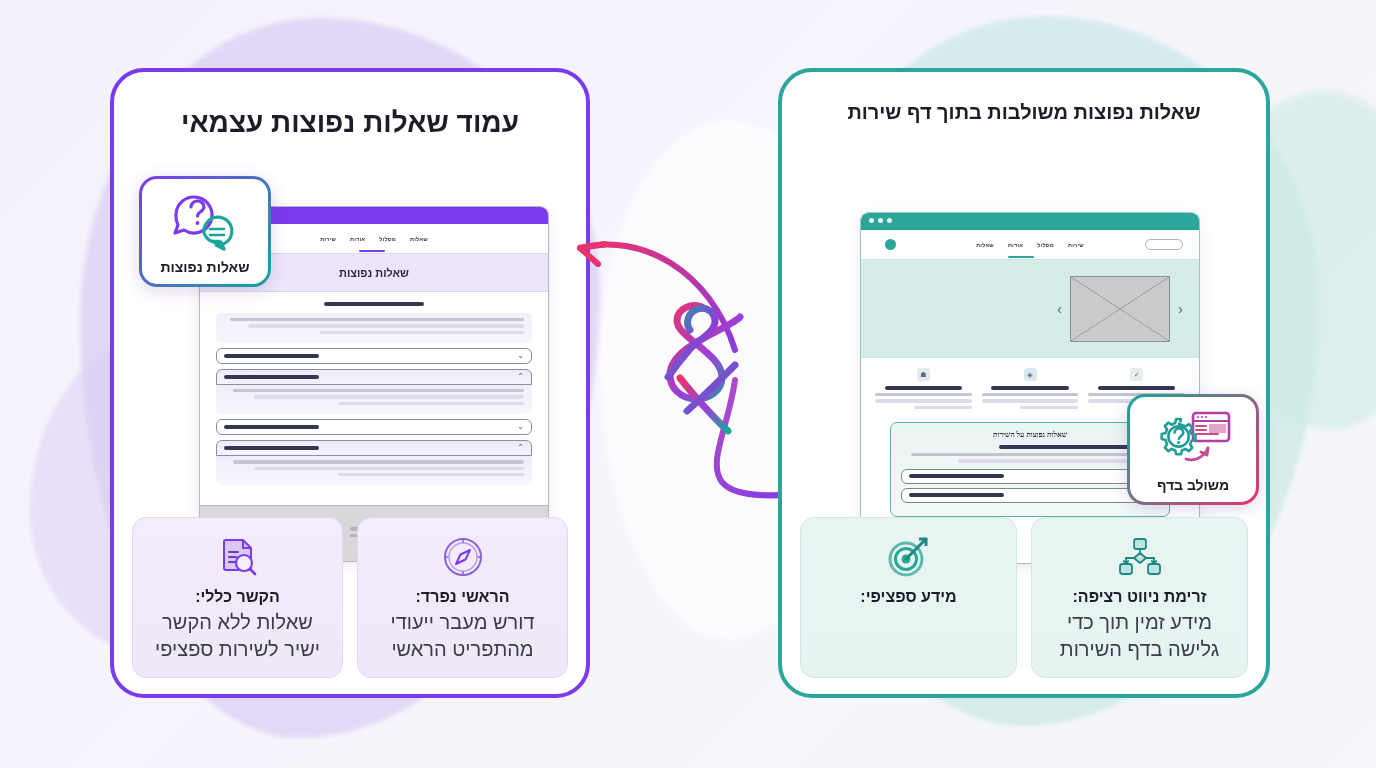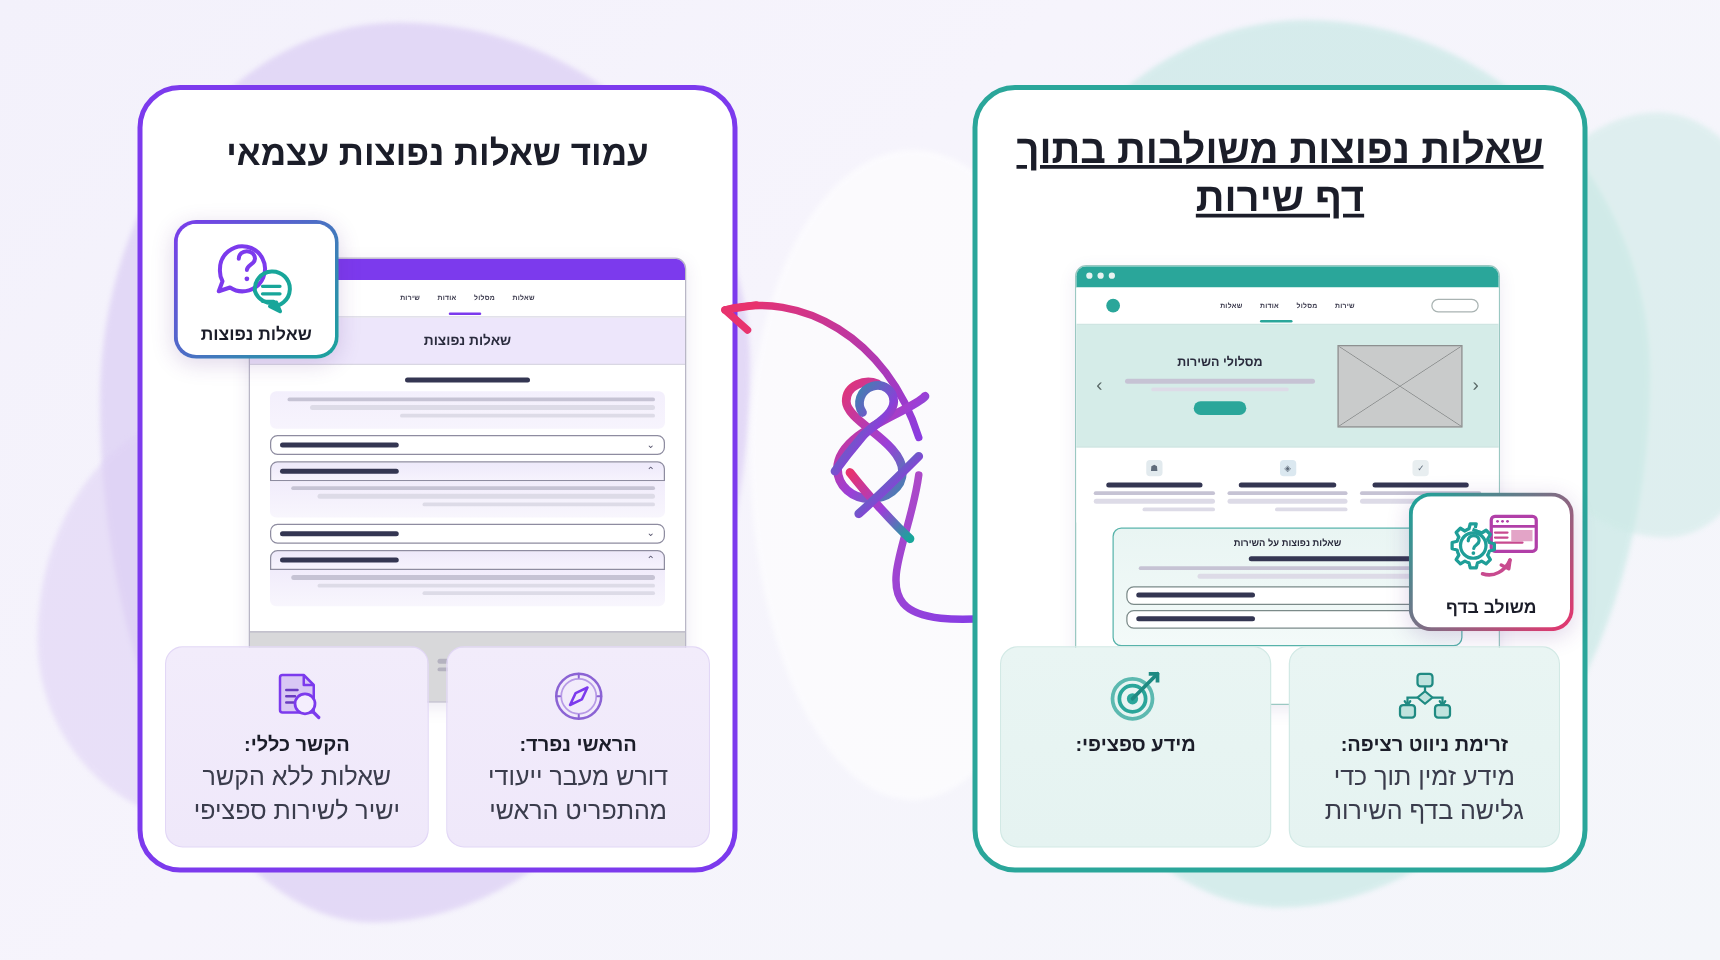--- a/index.html
+++ b/index.html
@@ -58,21 +58,21 @@
   .panel-left  { left: 110px; top: 68px;  width: 480px; height: 630px; border: 4px solid #7c3aed; }
   .panel-right { left: 778px; top: 68px;  width: 492px; height: 630px; border: 4px solid #2aa69a; }
 
   .panel-title {
     text-align: center;
     font-weight: bold;
     color: #1b1d29;
     line-height: 1.22;
   }
   .panel-left .panel-title  { font-size: 28px; margin: 34px 22px 0; }
-  .panel-right .panel-title { font-size: 32px; margin: 28px 22px 0; text-decoration: underline; }
+  .panel-right .panel-title { font-size: 20px; margin: 28px 22px 0; }
 
   
   .mock {
     position: absolute;
     border-radius: 9px;
     background: #fff;
     border: 1.5px solid #b9b7c6;
     overflow: hidden;
     box-shadow: 0 4px 14px rgba(80,50,140,.10);
   }
@@ -161,21 +161,21 @@
   .features { display:flex; gap:10px; padding: 10px 14px 6px; background:#fff; }
   .feat { flex:1; }
   .feat-ic {
     width: 13px; height: 13px; border-radius: 3px; margin: 0 auto 5px;
     display:flex; align-items:center; justify-content:center; font-size:7px; color:#5f6b7a;
   }
   .feat .bar.dark { width: 80%; margin-right:auto; margin-left:auto;}
 
   .svc-faq {
     margin: 4px 29px 10px; border:1.5px solid #57b3aa; border-radius:7px;
-    background: linear-gradient(180deg,#e9f5f3,#f3faf9); padding: 7px 10px 9px;
+    background: linear-gradient(180deg,#e9f5f3,#f3faf9); padding: 7px 10px 9px; font-family: Liberation Serif, serif;
   }
   .svc-faq .sf-title { text-align:center; font-size:7.5px; font-weight:bold; color:#2a2b3d; margin-bottom:6px;}
   .sf-row {
     display:flex; align-items:center; justify-content:space-between;
     border:1px solid #7b8a89; border-radius:6px; height:15px; padding:0 7px;
     background:#fff; margin-bottom:4px;
   }
 
   
   .badge {
@@ -395,26 +395,20 @@
       <span class="nav-word">מסלול</span>
       <span class="nav-word">אודות</span>
       <span class="nav-word">שאלות</span>
       <span class="nav-underline"></span>
       <span class="nav-pill"></span>
     </div>
 
     <div class="hero">
       <span class="hero-arrow">‹</span>
       <div class="hero-img"></div>
-      <div class="hero-text">
-        <div class="title">מסלולי השירות</div>
-        <div class="bar" style="width:88%;margin:0 auto 3px"></div>
-        <div class="bar light" style="width:64%;margin:0 auto"></div>
-        <div class="hero-btn"></div>
-      </div>
       <span class="hero-arrow">›</span>
     </div>
 
     <div class="features">
       <div class="feat">
         <div class="feat-ic" style="background:#e8eef0">✓</div>
         <div class="bar dark"></div>
         <div class="bar" style="width:100%"></div>
         <div class="bar light" style="width:100%"></div>
         <div class="bar light" style="width:60%;margin-left:auto"></div>

